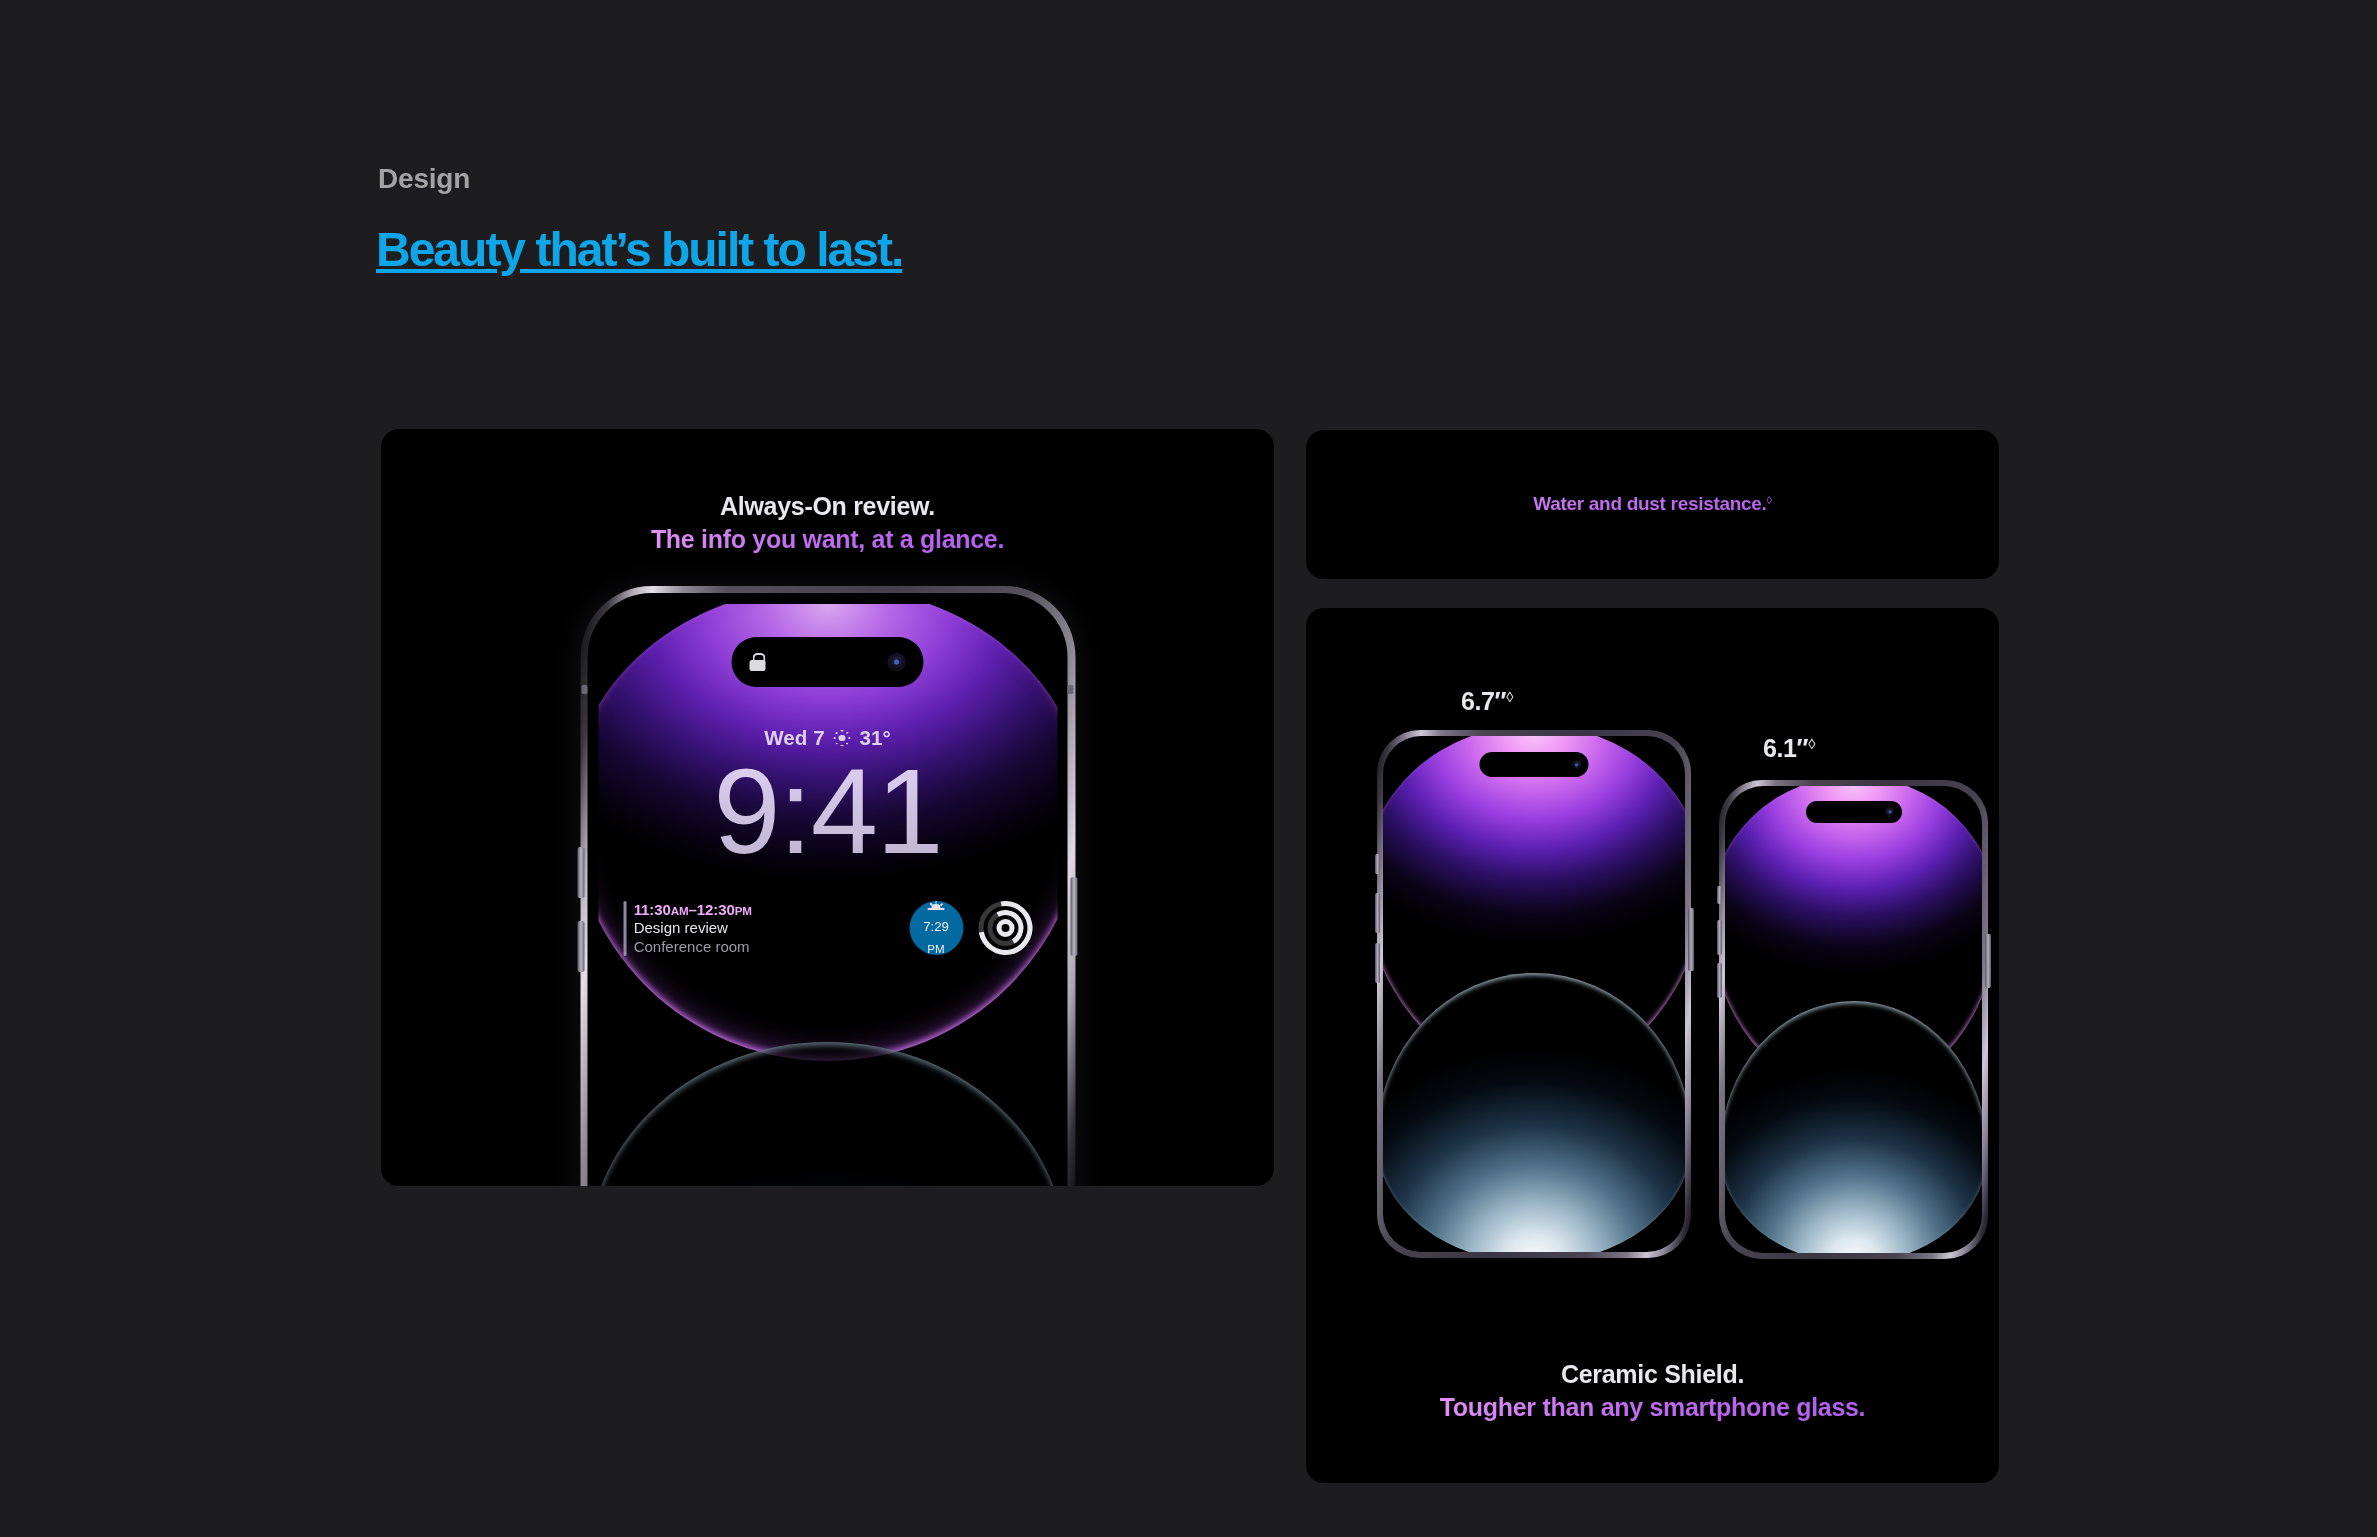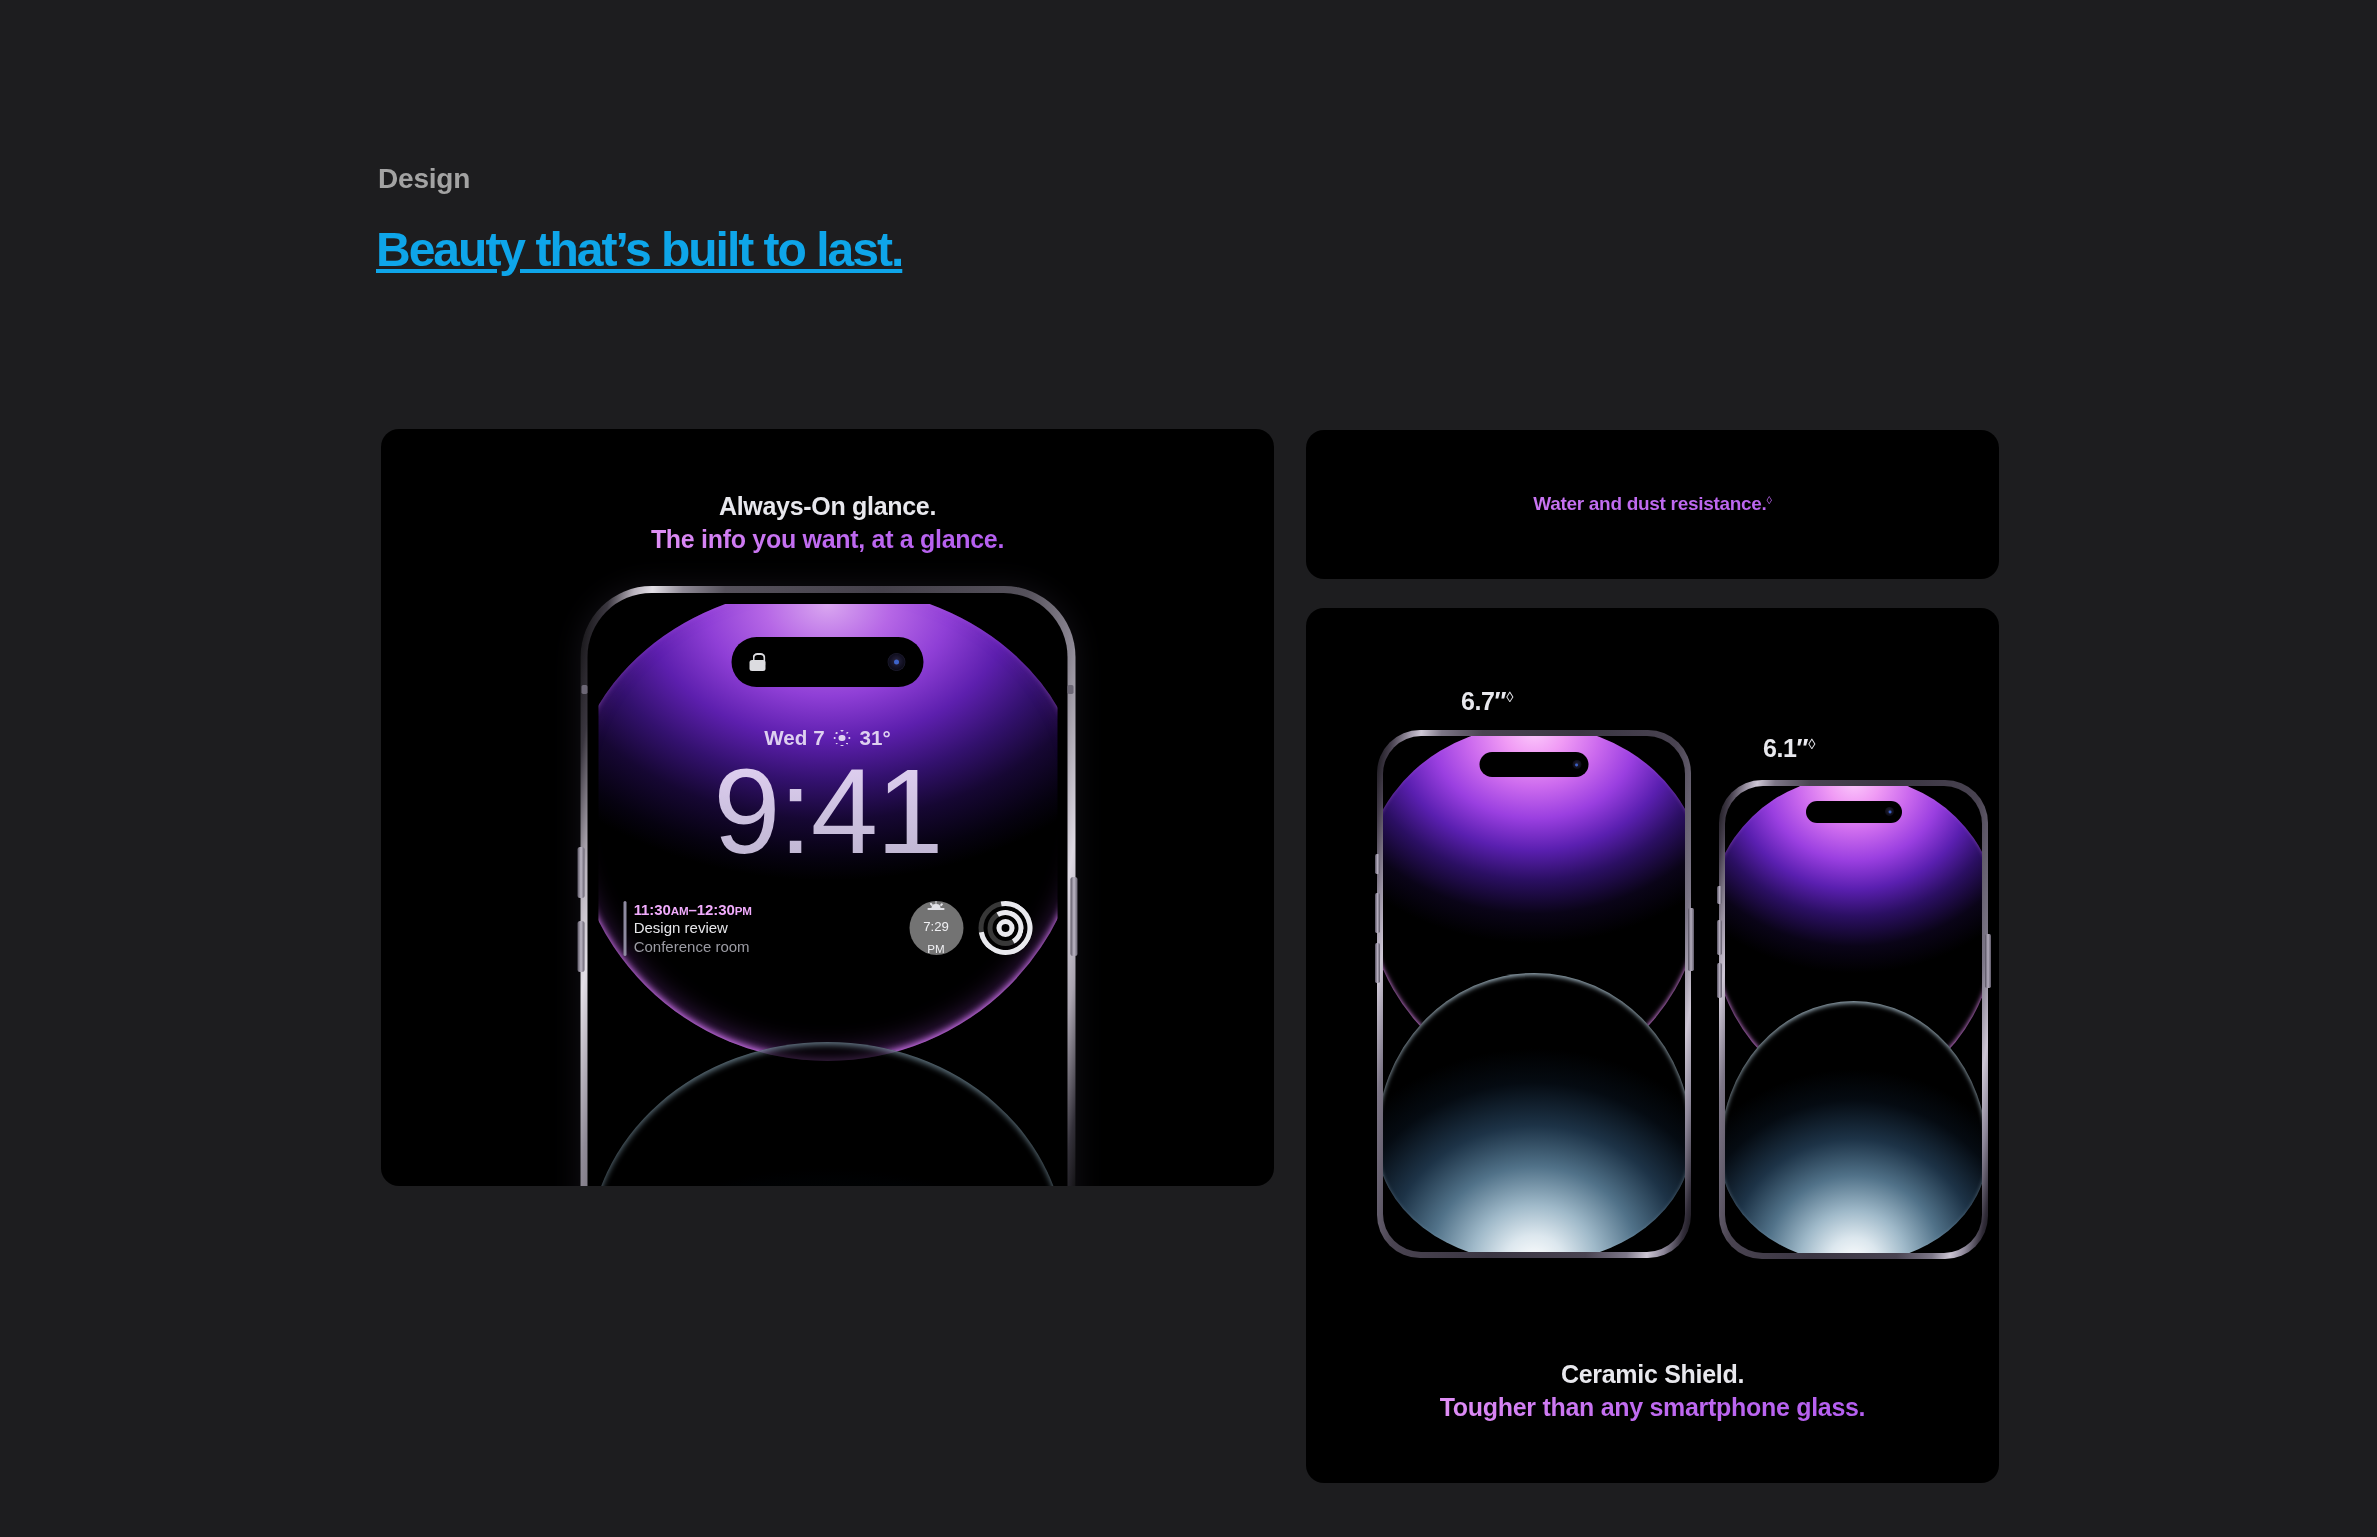--- a/index.html
+++ b/index.html
@@ -164,21 +164,21 @@
   }
   .w-cal{ display:flex; gap:7.4px; flex:1; }
   .w-cal-bar{ width:3.3px; border-radius:1.7px; background:#8e8aa0; align-self:stretch; }
   .w-cal-txt{ line-height:1.22; }
   .w-cal-time{ font-size:15px; font-weight:700; color:#f0abfc; letter-spacing:-0.1px; }
   .w-cal-time .ampm{ font-size:11.6px; font-weight:700; }
   .w-cal-title{ font-size:15px; font-weight:400; color:#e6e6ea; }
   .w-cal-loc{ font-size:15px; font-weight:400; color:#9b9ba3; }
 
   .w-sunset{
-    width:54px; height:54px; border-radius:50%; background:#737373;
+    width:54px; height:54px; border-radius:50%; background:#0369a1;
     display:flex; flex-direction:column; align-items:center;
     justify-content:space-between; gap:8px; flex:none;
   }
   .sunset-glyph{ position:relative; width:16.5px; height:10px; margin-bottom:1.7px; }
   .sunset-glyph::before{ content:""; position:absolute; left:4.1px; bottom:2.5px;
     width:8.3px; height:4.1px; border-radius:4.1px 4.1px 0 0; background:#e3e3e8; }
   .sunset-glyph::after{ content:""; position:absolute; left:0; bottom:0;
     width:16.5px; height:1.7px; background:#e3e3e8; border-radius:0.8px; }
   .ray{ position:absolute; width:1.5px; height:3.3px; background:#e3e3e8; border-radius:0.8px; }
   .w-sun-t{ font-size:13.2px; font-weight:500; color:#f0f0f3; line-height:1.05; }
@@ -307,21 +307,21 @@
 </head>
 <body>
 
 <div class="page">
 
   <div class="eyebrow">Design</div>
   <h1 class="headline">Beauty that’s built to last.</h1>
 
   <div class="card" id="card-always-on">
     <div class="caption" id="aod-caption">
-      <span class="t-white">Always-On glance.</span><br>
+      <span class="t-white">Always-On review.</span><br>
       <span class="t-purple">The info you want, at a glance.</span>
     </div>
 
     <div class="phone-aod">
       <div class="aod-frame"></div>
       <div class="ant l"></div>
       <div class="ant r"></div>
       <div class="btn-side b-vol-up"></div>
       <div class="btn-side b-vol-dn"></div>
       <div class="btn-side b-pwr"></div>

